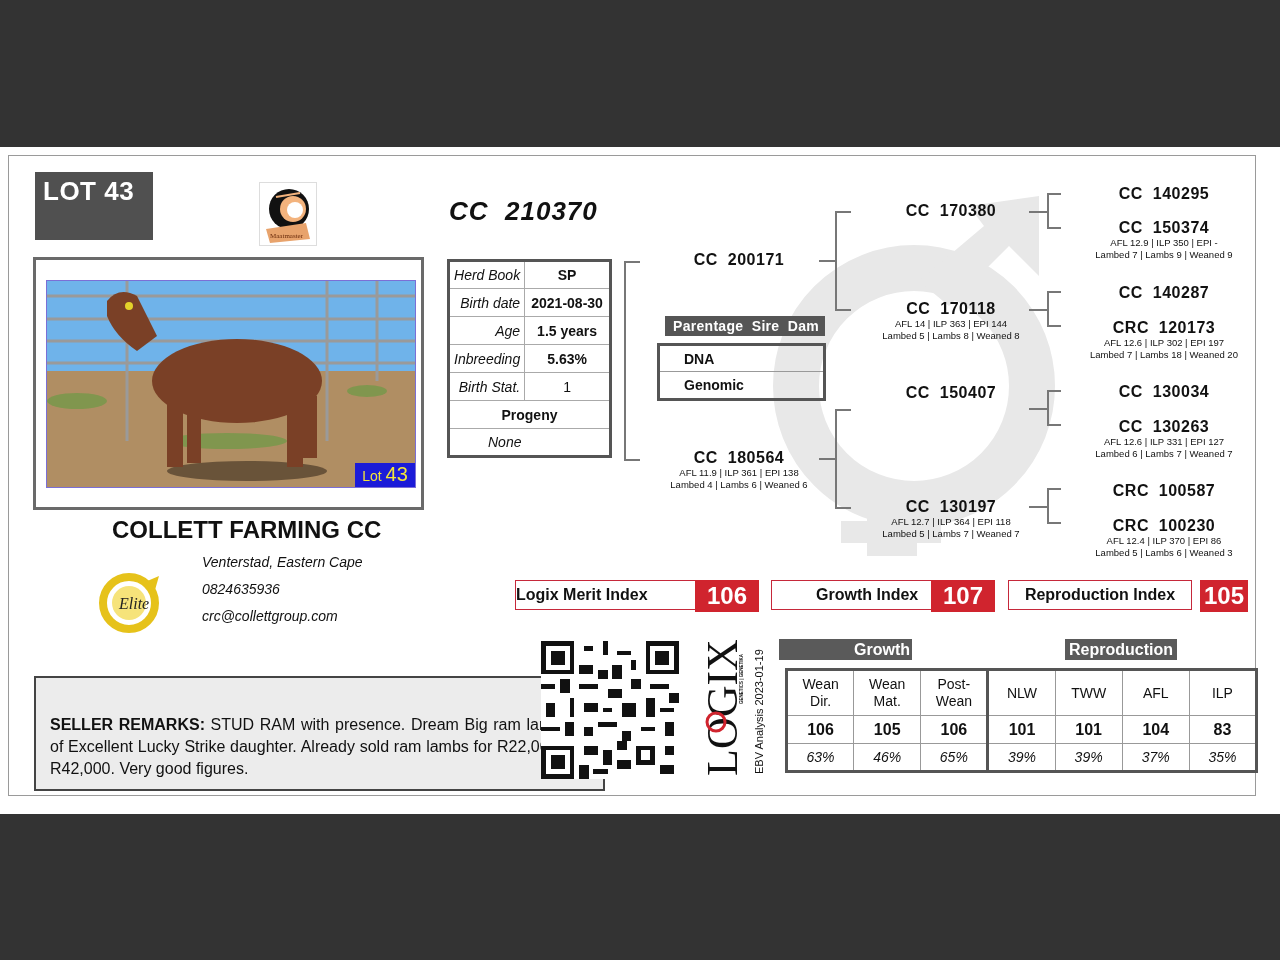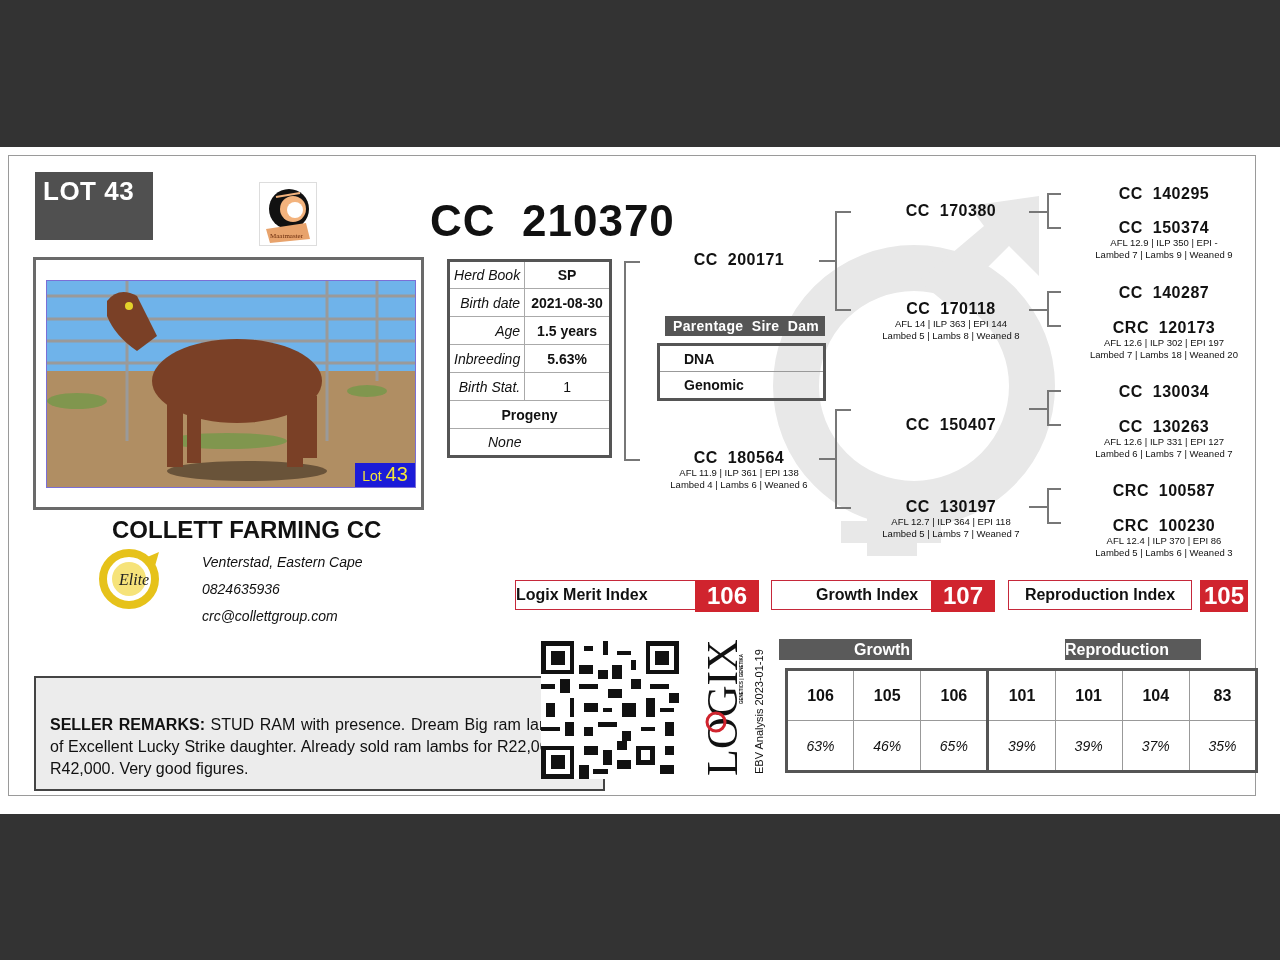--- a/index.html
+++ b/index.html
@@ -2,28 +2,28 @@
 <html><head>
 <meta charset="utf-8">
 <style>
   * { box-sizing: border-box; margin: 0; padding: 0; }
   body { width: 1280px; height: 960px; background: #333333; font-family: "Liberation Sans", sans-serif; position: relative; overflow: hidden; color: #111; }
   .page { position: absolute; left: 0; top: 147px; width: 1280px; height: 667px; background: #ffffff; }
   .frame { position: absolute; left: 8px; top: 8px; width: 1248px; height: 641px; border: 1px solid #9a9a9a; background: #fff; }
   .abs { position: absolute; }
   .lot-badge { left: 26px; top: 16px; width: 118px; height: 68px; background: #505050; color: #fff; font-weight: bold; font-size: 26px; padding: 4px 8px; letter-spacing: 0.5px; }
   .breeder-logo { left: 250px; top: 26px; width: 58px; height: 64px; border: 1px solid #ddd; background: #fff; }
-  .animal-id { left: 421px; top: 40px; font-size: 44px; font-weight: bold; letter-spacing: 1px; white-space: pre; }
+  .animal-id { left: 440px; top: 40px; font-size: 26px; font-weight: bold; letter-spacing: 1px; white-space: pre; font-style: italic; }
   .photo-frame { left: 24px; top: 101px; width: 391px; height: 253px; border: 3px solid #6a6a6a; background: #fff; }
   .photo { position: absolute; left: 10px; top: 20px; width: 370px; height: 208px; border: 1px solid #7b6fd6; overflow: hidden; background: linear-gradient(180deg, #5aa6e6 0%, #8cc2ef 35%, #b9a27a 50%, #a88860 100%); }
   .lot-tag { position: absolute; right: 0; bottom: 0; width: 60px; height: 24px; background: #1b1bd8; color: #f2e43a; display: flex; align-items: baseline; justify-content: center; gap: 4px; }
   .lot-tag .l { font-size: 14px; }
   .lot-tag .n { font-size: 20px; }
   .farm-name { left: 103px; top: 360px; font-size: 24px; font-weight: bold; }
-  .elite-logo { left: 88px; top: 392px; width: 72px; height: 62px; }
+  .elite-logo { left: 88px; top: 416px; width: 72px; height: 62px; }
   .contact { left: 193px; font-size: 14px; font-style: italic; color: #111; }
   .remarks { left: 25px; top: 520px; width: 571px; height: 115px; background: #ececec; border: 2px solid #444; padding: 36px 14px 8px 14px; font-size: 16px; line-height: 22px; text-align: justify; }
   .remarks b { font-weight: bold; }
   .info-table { left: 438px; top: 103px; width: 165px; border: 3px solid #555; border-collapse: collapse; }
   .info-table td { border: 1px solid #aaa; height: 28px; font-size: 14px; padding: 0 4px; }
   .info-table td.k { font-style: italic; text-align: right; width: 74px; }
   .info-table td.v { font-weight: bold; text-align: center; }
   .info-table td.c { text-align: center; }
   .watermark { left: 740px; top: 30px; width: 340px; height: 380px; }
   .ped { position: absolute; text-align: center; }
@@ -203,21 +203,21 @@
   </div>
 
   <div class="ped" style="left:852px;top:46px;width:180px">
     <div class="id">CC  170380</div>
   </div>
   <div class="ped" style="left:852px;top:144px;width:180px">
     <div class="id">CC  170118</div>
     <div class="s">AFL 14 | ILP 363 | EPI 144</div>
     <div class="s">Lambed 5 | Lambs 8 | Weaned 8</div>
   </div>
-  <div class="ped" style="left:852px;top:260px;width:180px">
+  <div class="ped" style="left:852px;top:228px;width:180px">
     <div class="id">CC  150407</div>
   </div>
   <div class="ped" style="left:852px;top:342px;width:180px">
     <div class="id">CC  130197</div>
     <div class="s">AFL 12.7 | ILP 364 | EPI 118</div>
     <div class="s">Lambed 5 | Lambs 7 | Weaned 7</div>
   </div>
 
   <div class="ped" style="left:1065px;top:29px;width:180px">
     <div class="id">CC  140295</div>
@@ -323,24 +323,33 @@
   <div class="abs logix">
     <svg width="80" height="140" viewBox="0 0 80 140">
       <text transform="translate(44,136) rotate(-90)" font-size="44" font-family="Liberation Serif, serif" fill="#111">LOGIX</text>
       <circle cx="23" cy="82" r="9" fill="none" stroke="#d0242e" stroke-width="3"></circle>
       <text transform="translate(50,64) rotate(-90)" font-size="4.5" font-family="Liberation Sans, sans-serif" fill="#111" font-weight="bold">GENETICS | GENETIKA</text>
       <text transform="translate(70,134) rotate(-90)" font-size="11" font-family="Liberation Sans, sans-serif" fill="#111">EBV Analysis 2023-01-19</text>
     </svg>
   </div>
 
   <div class="sec-head" style="left:770px;width:133px;text-align:right;padding-right:2px">Growth</div>
-  <div class="sec-head" style="left:1056px;width:136px;text-align:left;padding-left:0">Reproduction</div>
+  <div class="sec-head" style="left:1056px;width:112px;text-align:center;padding-left:0">Reproduction</div>
 
   <table class="abs ebv">
     <tbody>
+          <tr class="h">
+      <td><span>Wean</span><br><span>Dir.</span></td>
+      <td><span>Wean</span><br><span>Mat.</span></td>
+      <td><span>Post-</span><br><span>Wean</span></td>
+      <td class="sep">NLW</td>
+      <td>TWW</td>
+      <td>AFL</td>
+      <td>ILP</td>
+    </tr>
     <tr class="v">
       <td>106</td>
       <td>105</td>
       <td>106</td>
       <td class="sep">101</td>
       <td>101</td>
       <td>104</td>
       <td>83</td>
     </tr>
     <tr class="a">

